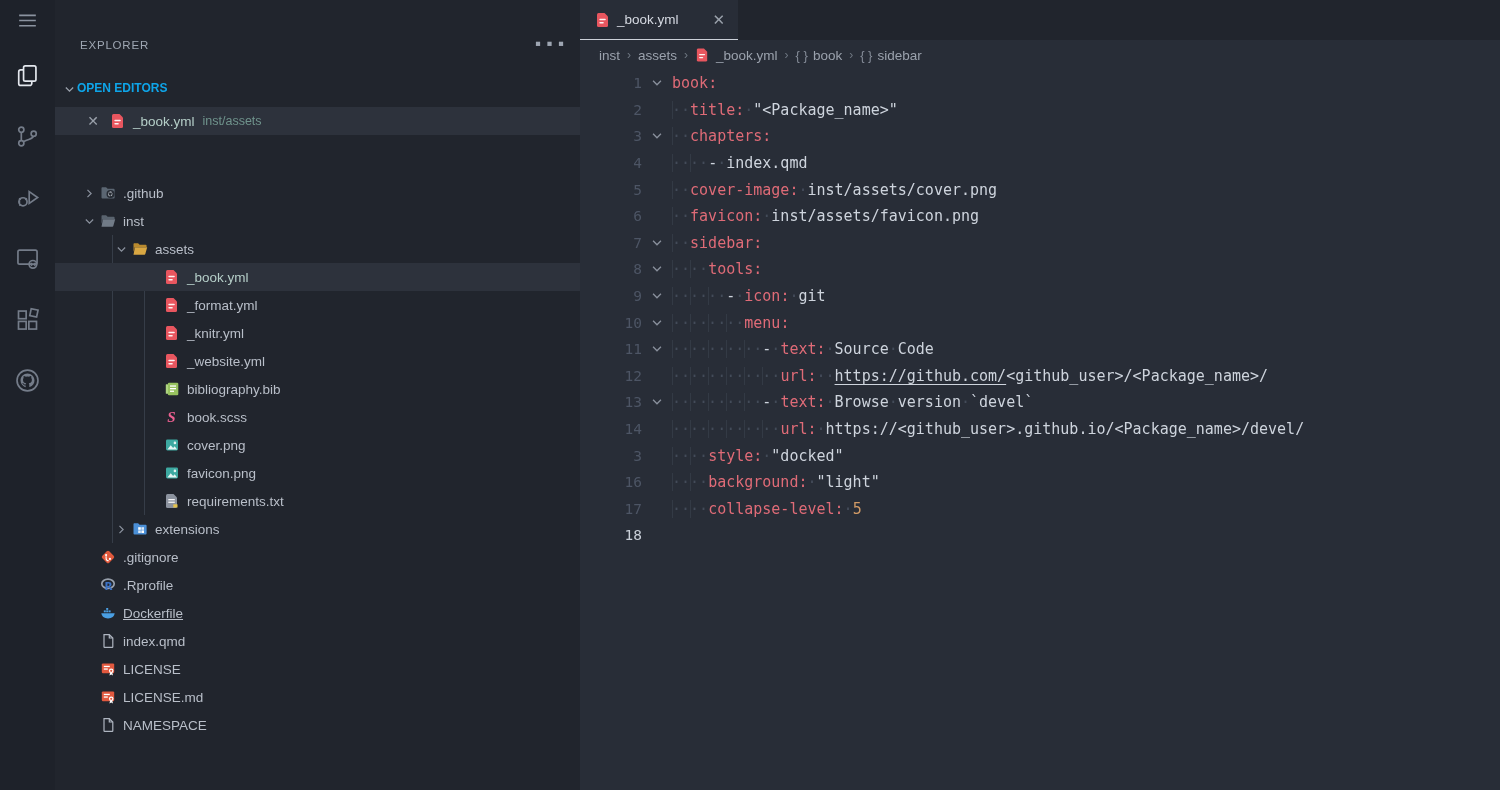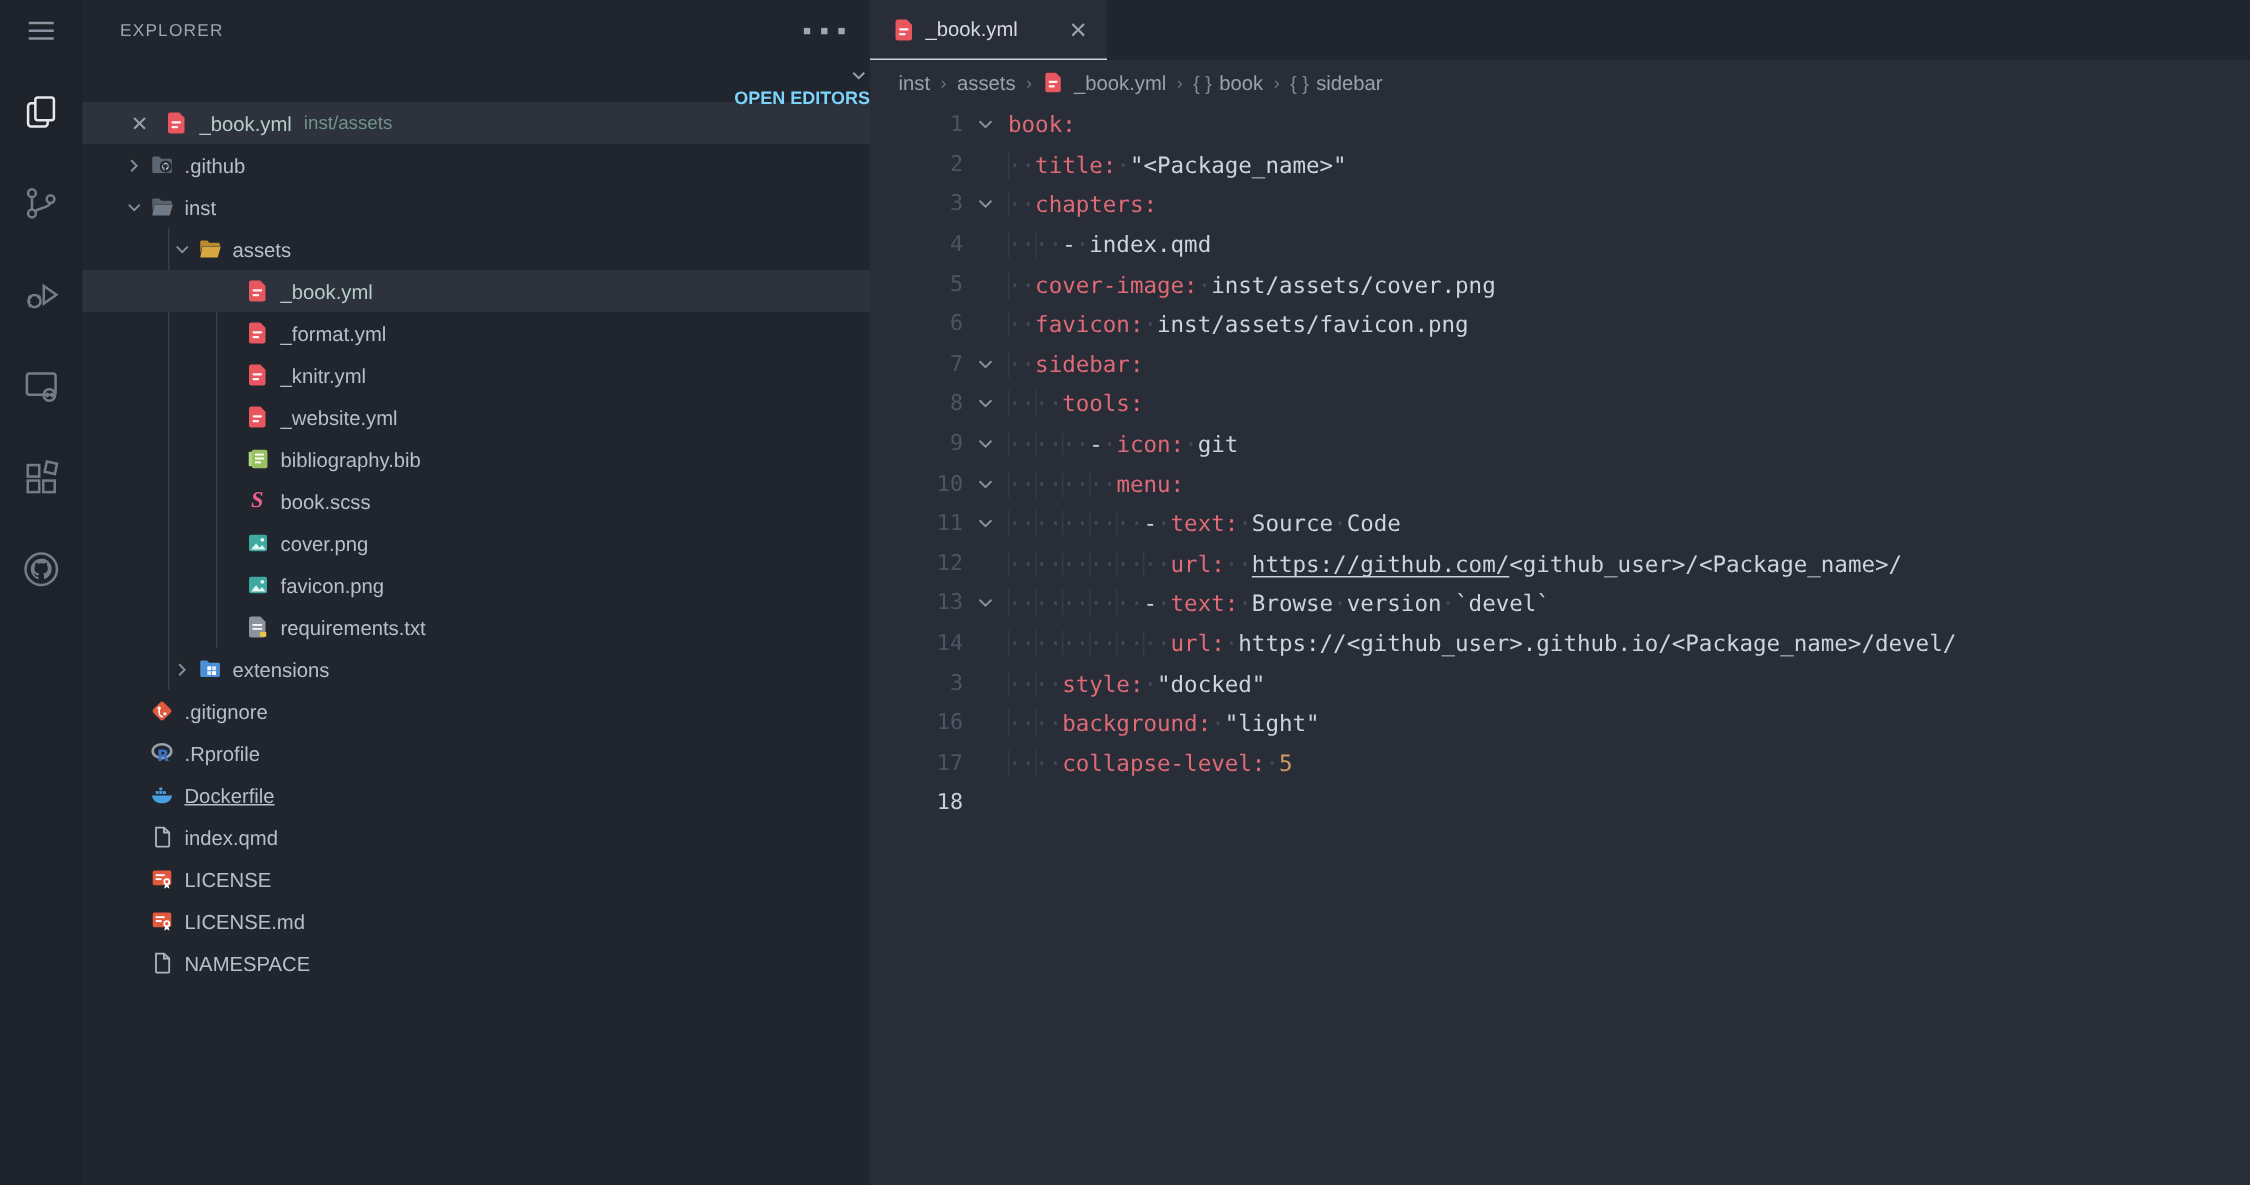--- a/index.html
+++ b/index.html
@@ -10,24 +10,24 @@
   
   #activitybar { width:55px; background:#1e222a; display:flex; flex-direction:column; align-items:center; flex:none; }
   .ab-menu { height:40px; display:flex; align-items:center; justify-content:center; width:100%; cursor:pointer; }
   .ab-item { width:55px; height:48px; margin-top:13px; display:flex; align-items:center; justify-content:center; cursor:pointer; }
   .ab-item svg { width:27px; height:27px; stroke:#747c89; fill:none; stroke-width:1.5; }
   .ab-item.active svg { stroke:#e4e8ee; }
   .ab-item.github svg { stroke:none; }
 
   
   #sidebar { width:525px; background:#21252d; flex:none; position:relative; color:#b9bfc9; }
-  #sb-header { height:42px; display:flex; align-items:center; justify-content:space-between; padding:0 14px 0 25px; }
+  #sb-header { height:42px; display:flex; justify-content:space-between; padding:0 14px 0 25px;margin-top:39px; }
   #sb-title { font-size:11.5px; letter-spacing:.8px; color:#9ea6b2; }
   #sb-more { color:#9ea6b2; font-size:17px; letter-spacing:2px; cursor:pointer; line-height:10px; }
-  .section-header { height:26px; display:flex; align-items:flex-end; padding-left:6px; font-weight:bold; font-size:12px; color:#7dd3fc; cursor:pointer;flex-direction:column; }
+  .section-header { height:26px; display:flex; align-items:flex-start; padding-left:6px; font-weight:bold; font-size:12px; color:#0ea5e9; cursor:pointer; }
   .section-header.wk { height:28px; }
   .tw { width:16px; height:16px; flex:none; display:flex; align-items:center; justify-content:center; }
   .tw svg { width:13px; height:13px; }
   .oe-row { height:28px; display:flex; align-items:center; padding-left:30px; background:#2d323c; cursor:pointer; }
   .oe-close { width:16px; color:#9aa1ab; font-size:14px; margin-right:8px; cursor:pointer; text-align:center; }
   .fi { width:17px; height:17px; flex:none; margin-right:7px; display:flex; align-items:center; justify-content:center; }
   .fi svg { width:16px; height:16px; }
   .lbl { font-size:13.5px; color:#b9bfc9; white-space:nowrap; }
   .lbl.git { color:#b5cec8; }
   .desc { font-size:12.5px; color:#6f938c; margin-left:8px; }
@@ -145,21 +145,21 @@
           </svg>
         </span>
       <span class="lbl git">_book.yml</span>
       <span class="desc">inst/assets</span>
     </div>
 
 
     <div id="tree">
       <div class="guide" style="left:57px; top:56px; height:308px;"></div>
       <div class="guide" style="left:89px; top:84px; height:252px;"></div>
-    <div class="row" style="padding-left: 24px;">
+    <div class="row" style="padding-left: 24px; margin-top: 44px;">
           <span class="chev">
             <svg viewBox="0 0 16 16" fill="none" stroke="#8a919d" stroke-width="1.5">
               <path d="M5.5 3.5L10 8l-4.5 4.5"></path>
             </svg>
           </span>
           <span class="fi">
             <svg viewBox="0 0 16 16">
               <path d="M1.5 3.3c0-.6.4-1 1-1h3.6L7.6 3.8h6a1 1 0 0 1 1 1v7.6a1 1 0 0 1-1 1H2.5a1 1 0 0 1-1-1V3.3z" fill="#5b6672"></path>
               <circle cx="10.5" cy="9" r="4" fill="#262b33"></circle>
               <path d="M10.5 6.6a2.6 2.6 0 0 0-.8 5v-.8c-.7.1-.9-.3-.9-.3-.1-.3-.3-.4-.3-.4-.3-.2 0-.2 0-.2.3 0 .4.3.4.3.2.4.6.3.8.2l.1-.4c-.6-.1-1.2-.3-1.2-1.3 0-.3.1-.5.3-.7 0 0-.1-.3 0-.7 0 0 .2-.1.7.3a2.4 2.4 0 0 1 1.3 0c.5-.4.7-.3.7-.3.1.4 0 .7 0 .7.2.2.3.4.3.7 0 1-.6 1.2-1.2 1.3l.1.5v.8a2.6 2.6 0 0 0-.8-5z" fill="#cfd5dc"></path>

